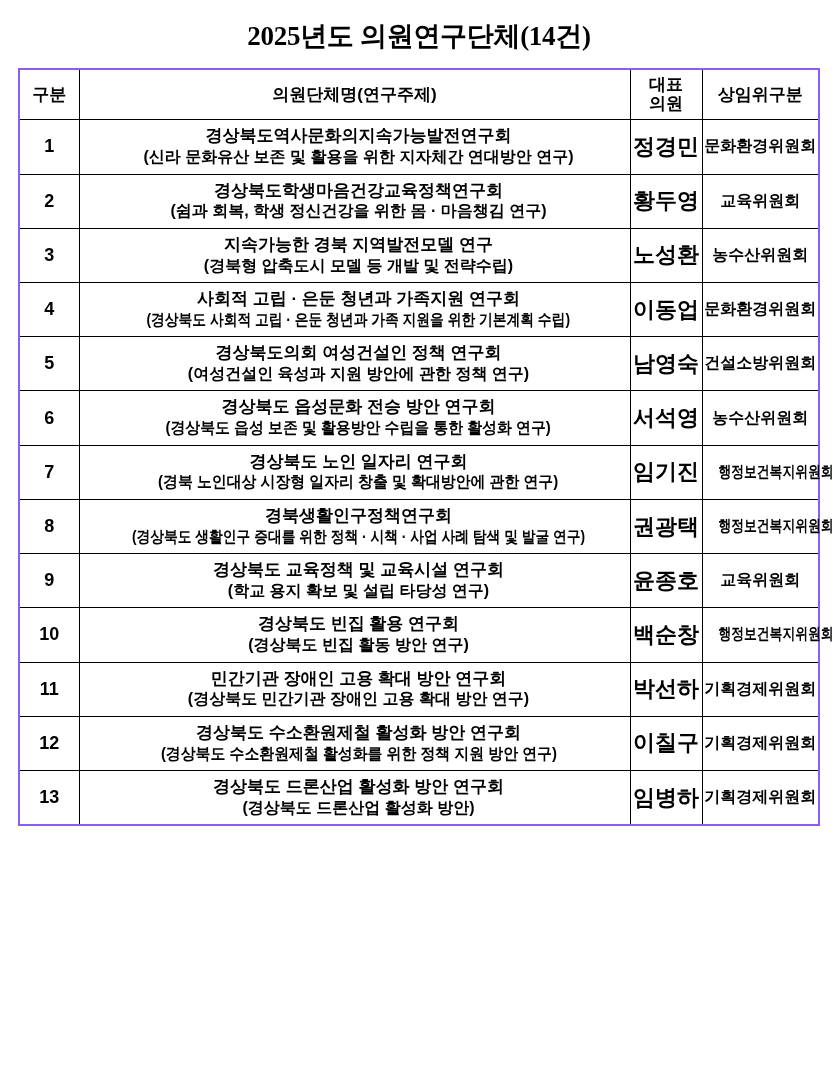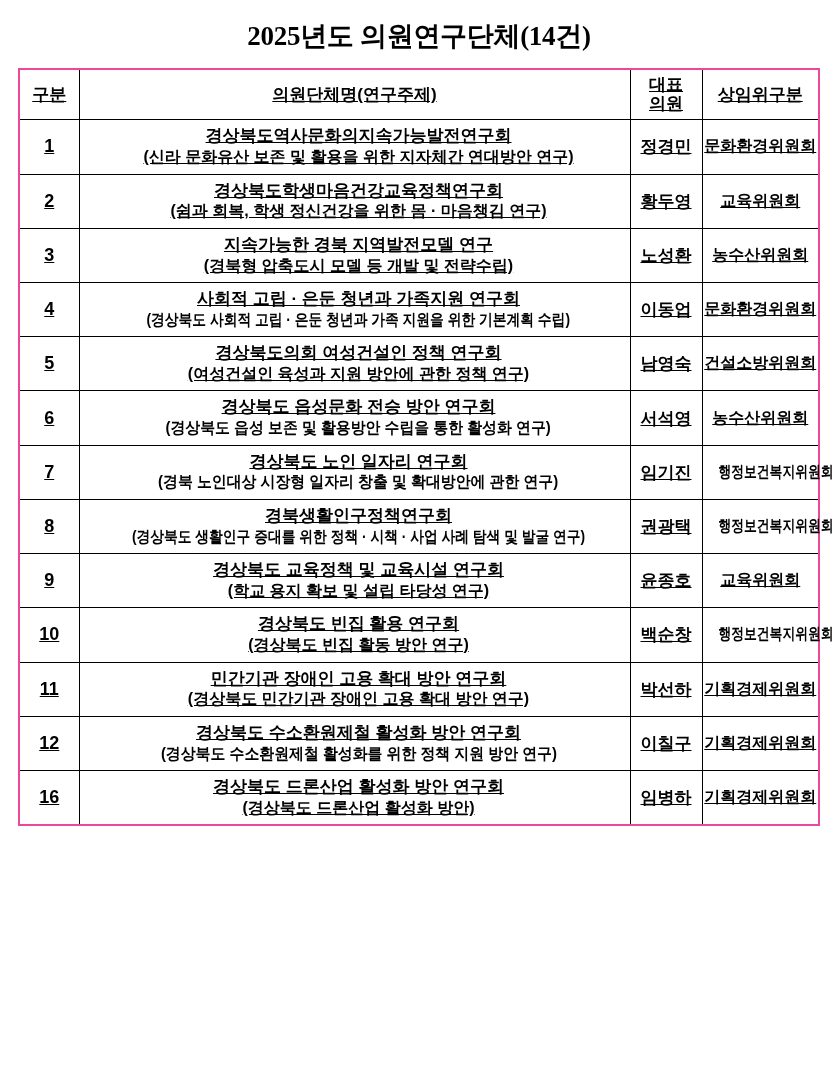--- a/index.html
+++ b/index.html
@@ -25,22 +25,21 @@
     font-size: 27px;
     font-weight: bold;
     letter-spacing: -0.3px;
     font-family: "Liberation Serif", "DejaVu Serif", serif;
     margin: 4px 0 14px 0;
   }
   table.main-table {
     width: 800px;
     border-collapse: collapse;
     table-layout: fixed;
-    border: 2px solid #ec4899;
-    text-decoration: underline;
+    border: 2px solid #8b5cf6;
   }
   table.main-table th,
   table.main-table td {
     border: 1px solid #000;
     text-align: center;
     vertical-align: middle;
     font-weight: bold;
   }
   table.main-table th {
     font-size: 17px;
@@ -73,21 +72,21 @@
     display: inline-block;
     transform: scaleX(0.93);
     transform-origin: center;
   }
   .org-topic.squeeze2 {
     display: inline-block;
     transform: scaleX(0.86);
     transform-origin: center;
   }
   td.rep-cell {
-    font-size: 17px;
+    font-size: 22px;
   }
   td.comm-cell {
     font-size: 16px;
     white-space: nowrap;
   }
   td.comm-cell .sq {
     display: inline-block;
     transform: scaleX(0.80);
     transform-origin: center;
   }
@@ -238,21 +237,21 @@
         <td class="no-cell">12</td>
         <td class="name-cell">
           <div class="org-name">경상북도 수소환원제철 활성화 방안 연구회</div>
           <div class="org-topic squeeze">(경상북도 수소환원제철 활성화를 위한 정책 지원 방안 연구)</div>
         </td>
         <td class="rep-cell">이칠구</td>
         <td class="comm-cell">기획경제위원회</td>
       </tr>
 
       <tr>
-        <td class="no-cell">16</td>
+        <td class="no-cell">13</td>
         <td class="name-cell">
           <div class="org-name">경상북도 드론산업 활성화 방안 연구회</div>
           <div class="org-topic">(경상북도 드론산업 활성화 방안)</div>
         </td>
         <td class="rep-cell">임병하</td>
         <td class="comm-cell">기획경제위원회</td>
       </tr>
 
 
     </tbody>

